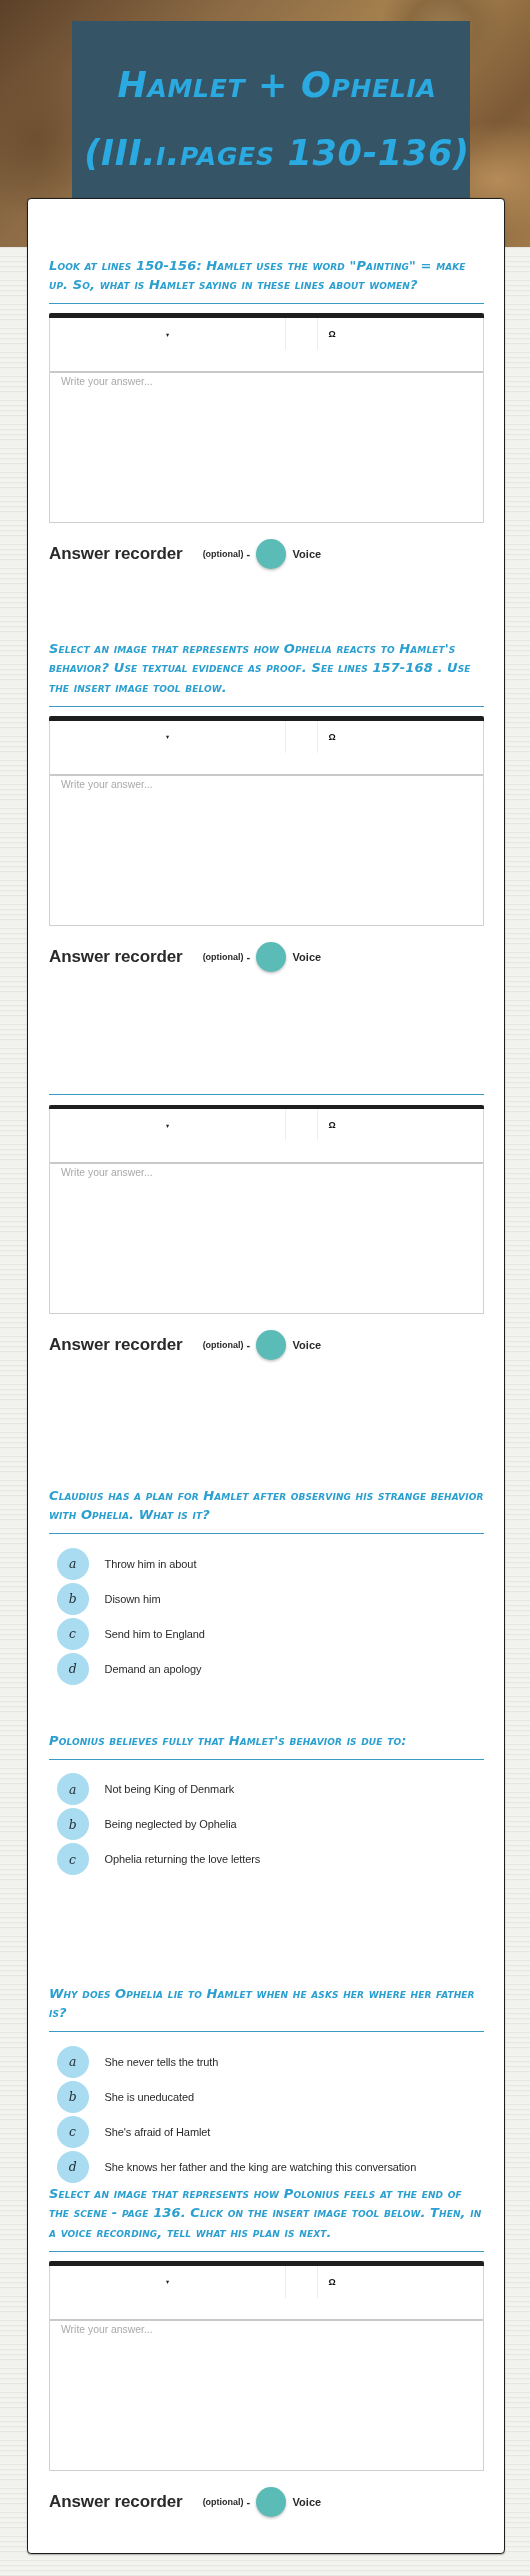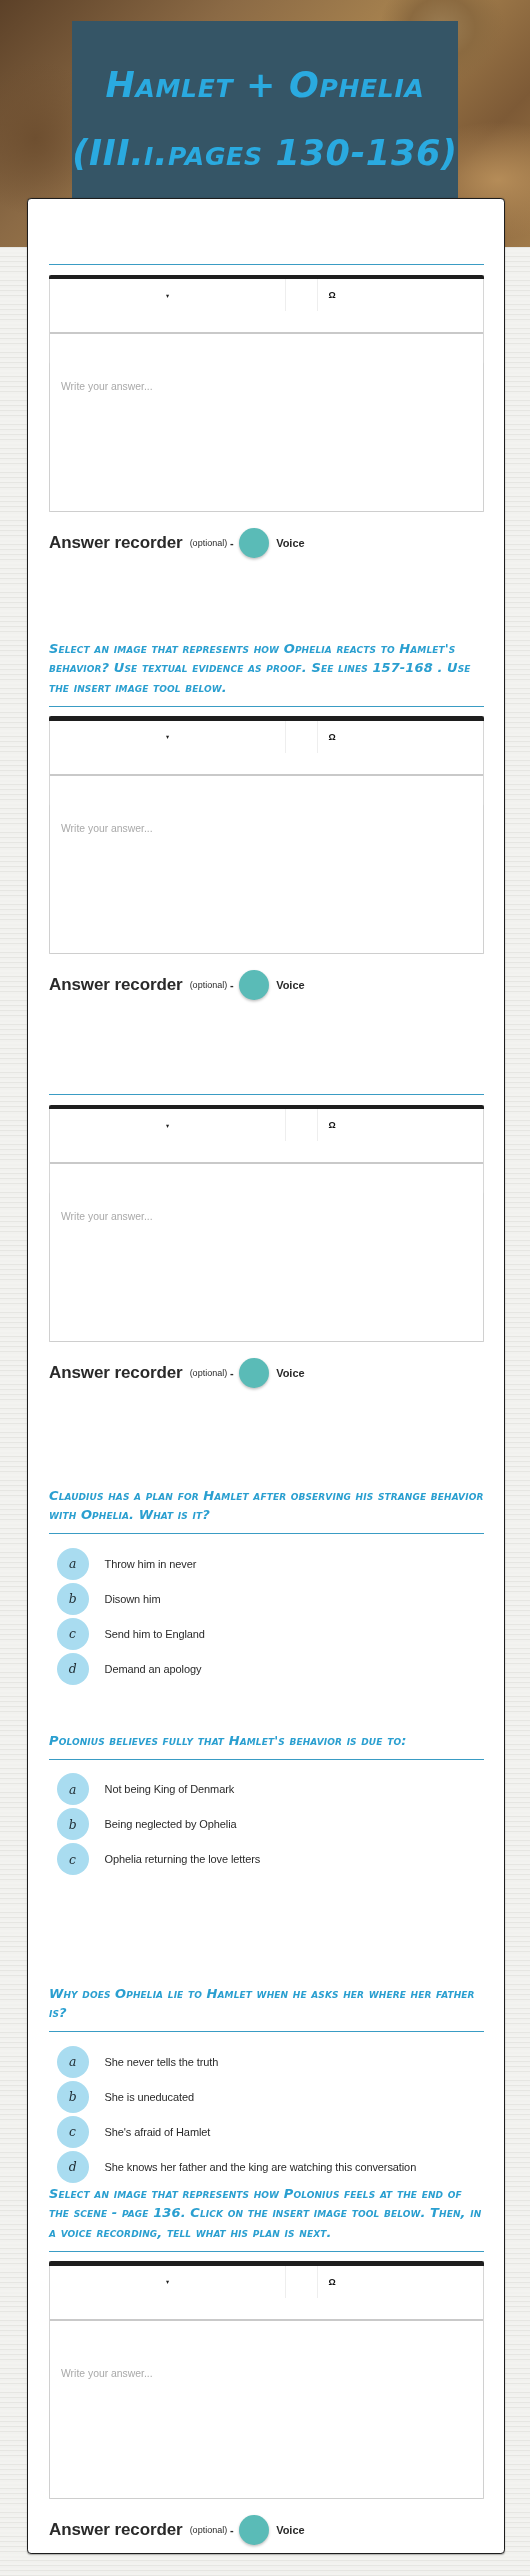--- a/index.html
+++ b/index.html
@@ -12,21 +12,21 @@
   .photo-bg {
     position:absolute; left:0; top:0; width:531px; height:247px;
     background:
       radial-gradient(ellipse 83px 76px at 442px 28px, #9a7c52 0%, #8b6a40 40%, rgba(120,90,55,0) 75%),
       radial-gradient(ellipse 97px 111px at 35px 138px, #6e4f30 0%, rgba(90,65,40,0) 70%),
       radial-gradient(ellipse 138px 83px at 498px 180px, #b58c58 0%, rgba(170,130,80,0) 70%),
       linear-gradient(135deg, #5c4128 0%, #8b6a45 30%, #a8834f 55%, #7d5a36 80%, #a07a4a 100%);
   }
   .header-box {
     position:absolute; left:72px; top:21px; width:386px; height:180px;
-    background:#355566; overflow:hidden;
+    background:#355566; overflow:hidden;padding-left:12px;
   }
   .header-title {
     margin:0; padding-top:30px; text-align:center;
     color:#2aaae0; font-family:"DejaVu Sans", sans-serif; font-weight:bold;
     font-size:35px; line-height:68px; font-variant:small-caps; letter-spacing:0.7px;
     font-style:italic;
   }
   .card {
     position:absolute; left:27px; top:198px; width:476px; height:2354px;
     background:#ffffff; border:0.7px solid #1d1d1d; border-radius:4.1px;
@@ -42,48 +42,48 @@
   .editor { margin-top:9.7px; border:0.7px solid #d6d6d6; border-top:none; background:#fff; }
   .editor-topbar { height:4.8px; background:#1e1e1e; border-radius:2.1px 2.1px 0 0; margin:0 -0.7px; }
   .toolbar { height:53px; position:relative; border-bottom:2.1px solid #c9c9c9; }
   .tb-dropdown { position:absolute; left:0; top:0; width:235px; height:32px; display:flex; align-items:center; justify-content:center; font-size:6.2px; color:#222; cursor:pointer; }
   .tb-sep1 { position:absolute; left:235px; top:0; width:0.7px; height:32px; background:#eee; }
   .tb-blank { position:absolute; left:236px; top:0; width:32px; height:32px; cursor:pointer; }
   .tb-sep2 { position:absolute; left:267px; top:0; width:0.7px; height:32px; background:#eee; }
   .tb-omega { position:absolute; left:268px; top:0; width:28px; height:32px; display:flex; align-items:center; justify-content:center; font-size:9px; font-weight:bold; color:#111; cursor:pointer; }
   .answer-area {
     display:block; width:100%; box-sizing:border-box; height:149px; border:none; resize:none;
-    padding:19px 11px; font-family:"Liberation Sans", sans-serif; font-size:10.4px; color:#333; outline:none;
+    padding:3px 11px; font-family:"Liberation Sans", sans-serif; font-size:10.4px; color:#333; outline:none;
     box-shadow:0 1.4px 1.4px rgba(0,0,0,0.12);
-    margin-top:28px;
   }
   .answer-area::placeholder { color:#a9a9a9; }
   .recorder { display:flex; align-items:center; margin-top:15px; height:32px; }
   .rec-label { font-weight:bold; font-size:17px; color:#2a2a2a; letter-spacing:-0.1px; }
-  .rec-optional { font-weight:normal; font-size:9px; color:#2a2a2a; margin-left:7px; }
+  .rec-optional { font-weight:bold; font-size:9px; color:#2a2a2a; margin-left:20px; }
   .rec-dash { font-weight:bold; font-size:11px; color:#2a2a2a; margin-left:2.8px; }
   .voice-btn { width:30px; height:30px; border-radius:50%; background:#5abbb7; margin-left:5.5px; box-shadow:0 1.4px 2.8px rgba(0,0,0,0.25); cursor:pointer; border:none; }
   .voice-label { font-weight:bold; font-size:11px; color:#2a2a2a; margin-left:7px; }
   .options { margin-top:12.4px; }
   .option { display:flex; align-items:center; height:35px; cursor:pointer; }
   .opt-circle { width:32px; height:32px; border-radius:50%; background:#a9dcf0; display:flex; align-items:center; justify-content:center; margin-left:7.6px; font-family:"DejaVu Serif", serif; font-size:12.4px; color:#1e2a30; font-style:italic; }
   .opt-text { margin-left:16px; font-size:11px; color:#2a2a2a; letter-spacing:-0.1px; }
 </style>
 </head>
 <body>
 
 <div class="photo-bg"></div>
 
 <div class="header-box">
   <h1 class="header-title">Hamlet + Ophelia (III.i.pages 130-136)</h1>
 </div>
 
 <div class="card">
 
   <div class="section" style="top:57px;">
+    <h2 class="q-title">Look at lines 150-156: Hamlet uses the word "Painting" = make up. So, what is Hamlet saying in these lines about women?</h2>
     <div class="q-rule"></div>
     <div class="editor">
       <div class="editor-topbar"></div>
       <div class="toolbar">
         <div class="tb-dropdown">
             <span>▾</span>
           </div>
         <div class="tb-sep1"></div>
         <div class="tb-blank"></div>
         <div class="tb-sep2"></div>
@@ -154,21 +154,21 @@
       <span class="voice-label">Voice</span>
     </div>
   </div>
 
   <div class="section" style="top:1287px;">
     <h2 class="q-title">Claudius has a plan for Hamlet after observing his strange behavior with Ophelia. What is it?</h2>
     <div class="q-rule"></div>
     <div class="options">
       <div class="option">
         <div class="opt-circle">a</div>
-        <span class="opt-text">Throw him in never</span>
+        <span class="opt-text">Throw him in about</span>
       </div>
       <div class="option">
         <div class="opt-circle">b</div>
         <span class="opt-text">Disown him</span>
       </div>
       <div class="option">
         <div class="opt-circle">c</div>
         <span class="opt-text">Send him to England</span>
       </div>
       <div class="option">

